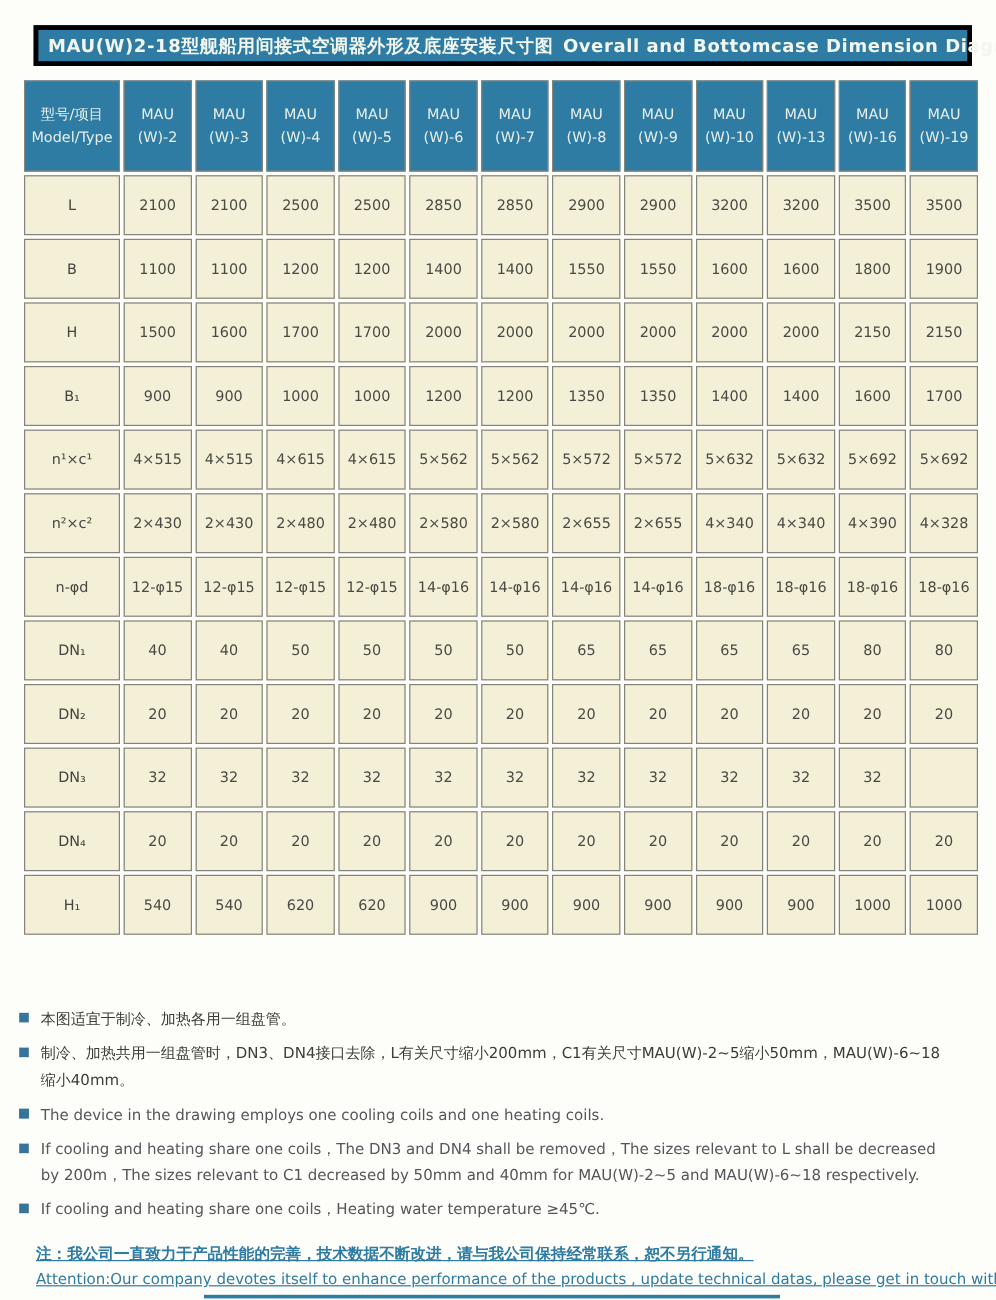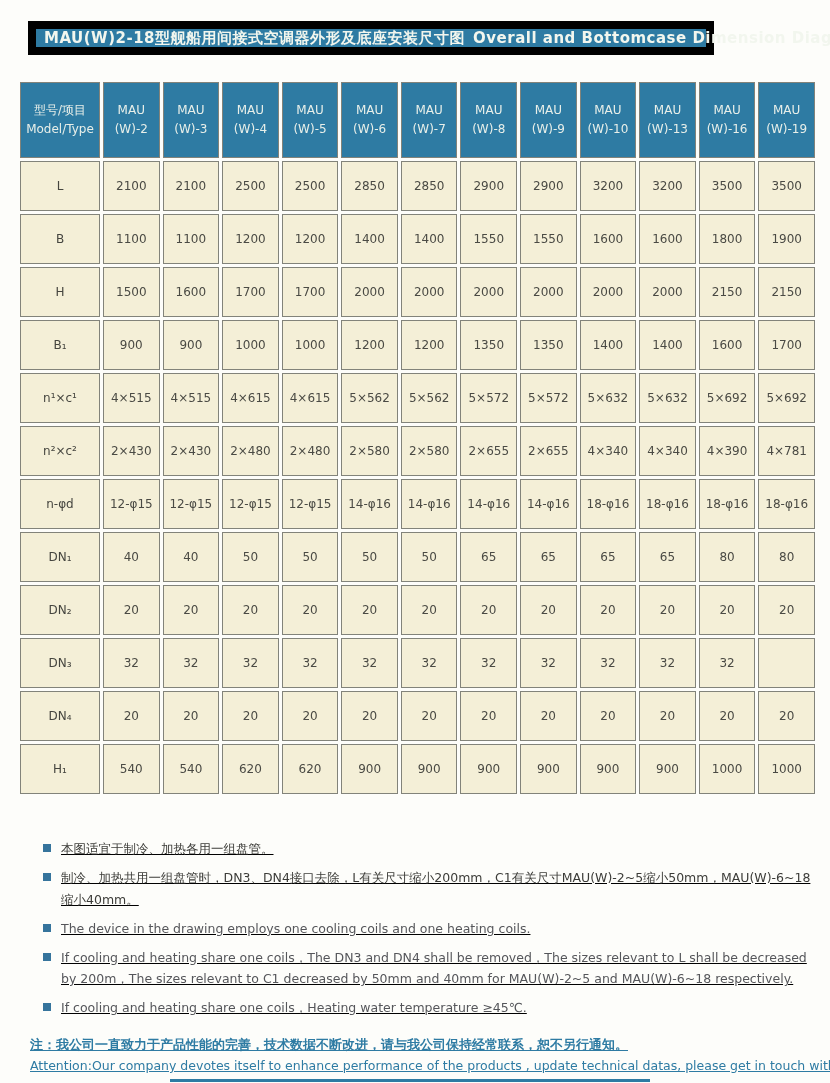--- a/index.html
+++ b/index.html
@@ -6,36 +6,36 @@
   html, body {
     width: 830px; height: 1083px;
     background: #fdfdfa;
     font-family: "DejaVu Sans", "Liberation Sans", sans-serif;
     overflow: hidden;
     position: relative;
   }
   .title-bar {
     position: absolute;
     left: 28px; top: 21px;
-    width: 686px; height: 34px;
+    width: 782px; height: 34px;
     background: #2e7ba3;
-    border: 8px solid #000000;
+    border: 4px solid #000000;
     color: #f2f6ee;
     font-size: 15px;
     font-weight: bold;
     display: flex;
     align-items: center;
     padding-left: 8px;
     letter-spacing: 0.5px;
     white-space: nowrap;
   }
   .title-bar .en { margin-left: 8px; font-family: "DejaVu Sans", sans-serif; }
   .dim-table {
     position: absolute;
-    left: 17px; top: 79px;
+    left: 17px; top: 64px;
     width: 801px;
     border-collapse: separate;
     border-spacing: 3px;
     table-layout: fixed;
   }
   .dim-table th, .dim-table td {
     border: 1px solid #82837a;
     text-align: center;
     vertical-align: middle;
     font-weight: normal;
@@ -51,24 +51,23 @@
   }
   .dim-table td {
     background: #f4efd7;
     color: #4a4a44;
     height: 50px;
     font-size: 12px;
   }
   .dim-table td.row-label { font-size: 12px; color: #45453f; }
   .notes {
     position: absolute;
-    left: 43px; top: 838px;
+    left: 16px; top: 838px;
     width: 778px;
     list-style: none;
-    text-decoration: underline;
   }
   .note-item {
     position: relative;
     padding-left: 18px;
     margin-bottom: 7px;
     font-size: 12.5px;
     line-height: 1.75;
     color: #3c3c38;
   }
   .note-item.en { color: #55565a; }
@@ -218,21 +217,21 @@
         <td>2×430</td>
         <td>2×480</td>
         <td>2×480</td>
         <td>2×580</td>
         <td>2×580</td>
         <td>2×655</td>
         <td>2×655</td>
         <td>4×340</td>
         <td>4×340</td>
         <td>4×390</td>
-        <td>4×781</td>
+        <td>4×328</td>
       </tr>
       <tr>
         <td class="row-label">n-φd</td>
         <td>12-φ15</td>
         <td>12-φ15</td>
         <td>12-φ15</td>
         <td>12-φ15</td>
         <td>14-φ16</td>
         <td>14-φ16</td>
         <td>14-φ16</td>

